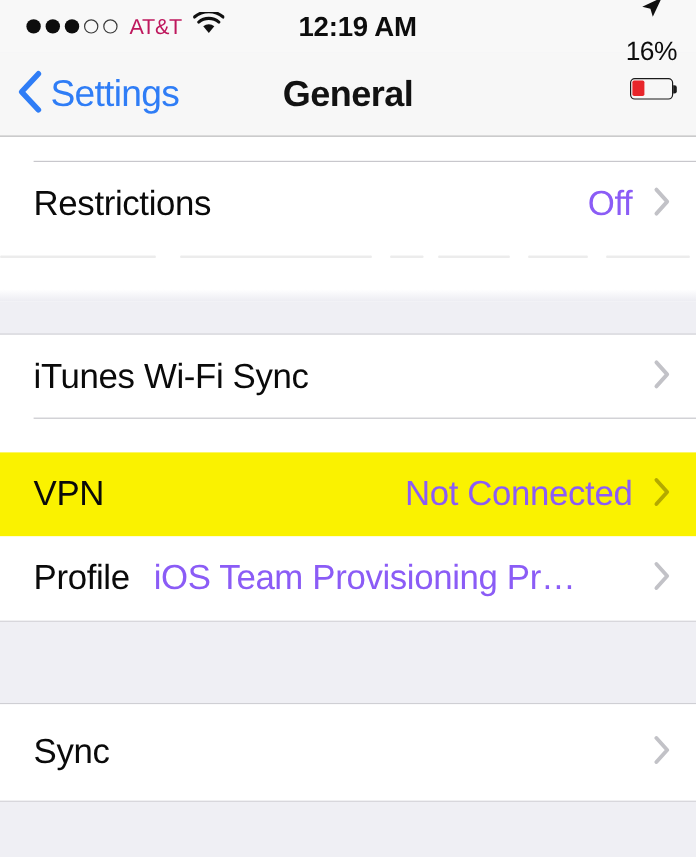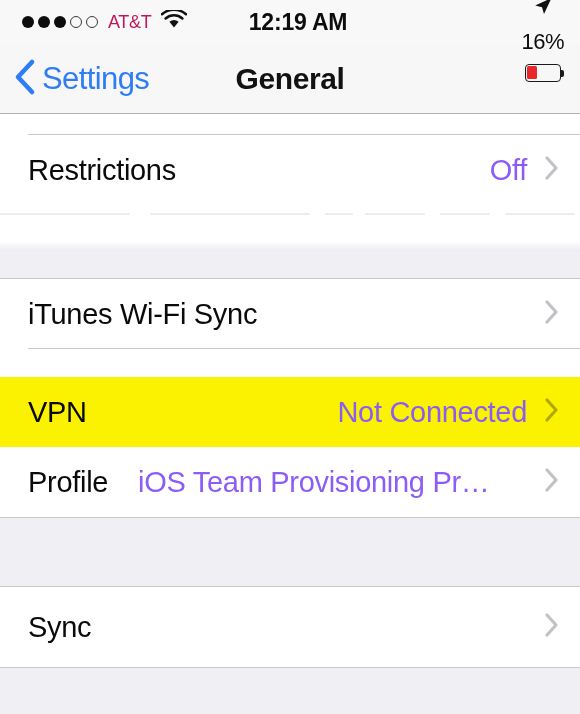--- a/index.html
+++ b/index.html
@@ -196,21 +196,21 @@
     margin-left: auto;
     font-size: 29px;
     color: #8b5cf6;
     letter-spacing: -0.3px;
     white-space: nowrap;
     overflow: hidden;
     text-overflow: ellipsis;
     padding-right: 16px;
   }
   .row-value.inline {
-    margin-left: 30px;
+    margin-left: 20px;
     flex: 1 1 auto;
     min-width: 0;
   }
   .chev {
     flex: 0 0 auto;
     display: block;
   }
 
   
   .top-rule {

